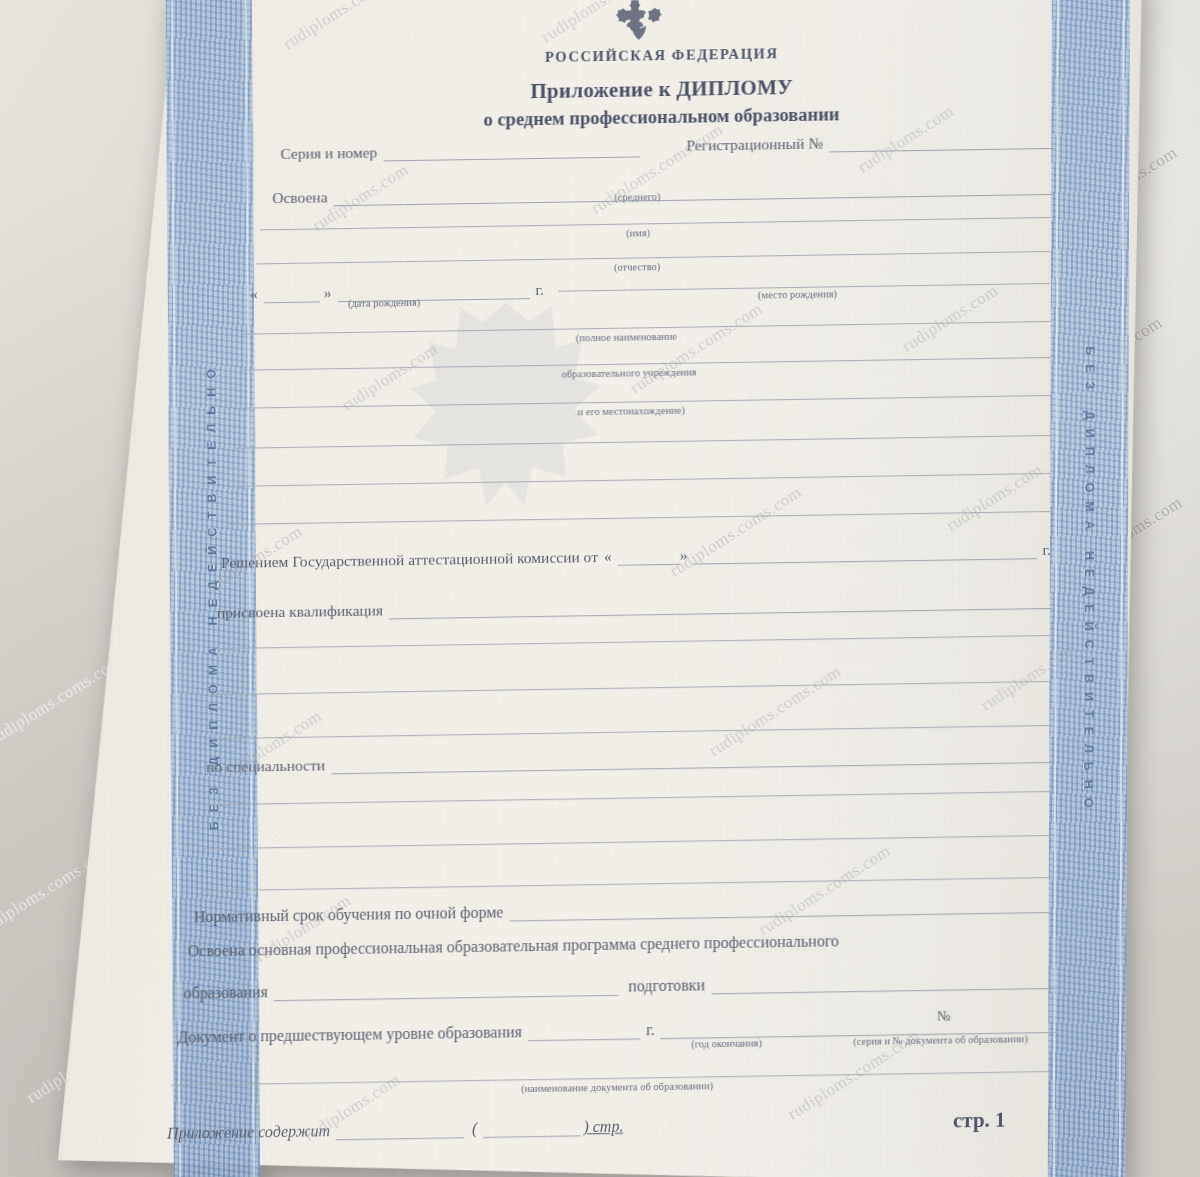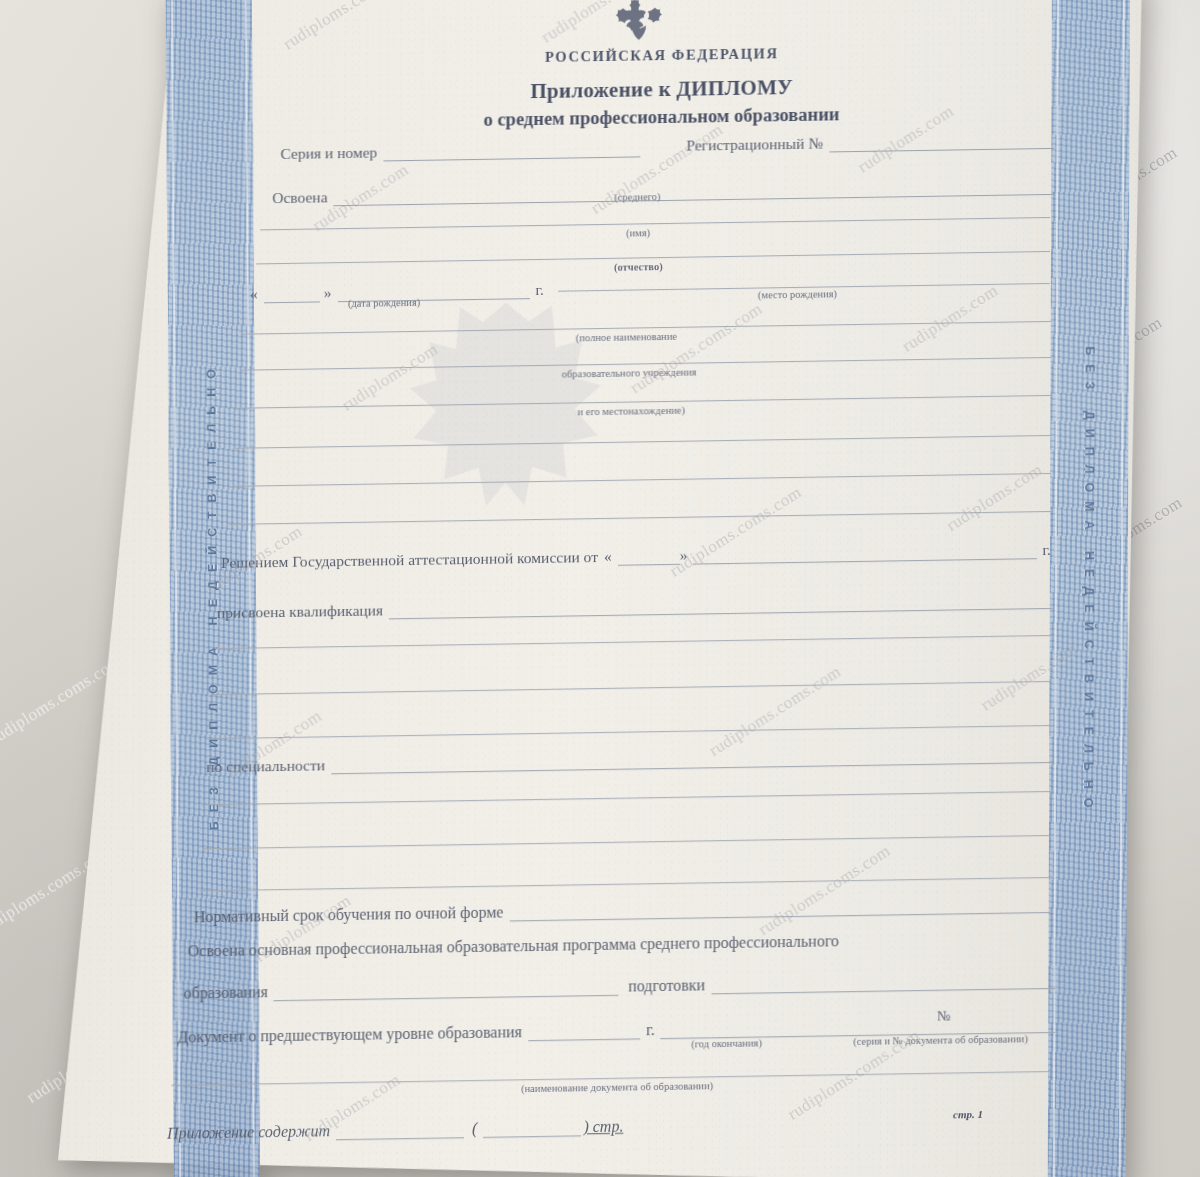--- a/index.html
+++ b/index.html
@@ -188,23 +188,22 @@
     border-bottom: 1px solid #a4aab4;
     height: 0;
   }
 
   .small-italic {
     font-style: italic;
   }
 
   .page-num {
     position: absolute;
-    font-style: italic;
     font-weight: bold;
-    font-size: 11px;
+    font-size: 21px;
     color: #4f566a;
   }
 
   
   .wm {
     position: absolute;
     color: rgba(120,120,125,0.30);
     font-family: "Liberation Serif", serif;
     font-size: 17px;
     letter-spacing: .5px;
@@ -290,21 +289,21 @@
       <div class="row" style="left:6px; top:192px; width:782px;">
         <span class="lbl">Освоена</span>
         <span class="line"></span>
       </div>
       <div class="caption" style="left:348px; top:200px;">(среднего)</div>
 
       <div class="hline" style="left:-6px; top:232px; width:790px;"></div>
       <div class="caption" style="left:360px; top:236px;">(имя)</div>
 
       <div class="hline" style="left:-10px; top:266px; width:794px;"></div>
-      <div class="caption" style="left:348px; top:270px;font-weight:bold;">(отчество)</div>
+      <div class="caption" style="left:348px; top:270px;">(отчество)</div>
 
       <div class="row" style="left:-16px; top:288px; width:300px;">
         <span class="lbl">«</span>
         <span class="line" style="max-width:56px;"></span>
         <span class="lbl" style="padding-left:4px;">»</span>
         <span class="line"></span>
         <span class="lbl" style="padding-left:6px;">г.</span>
       </div>
       <div class="caption" style="left:82px; top:302px;">(дата рождения)</div>
       <div class="hline" style="left:292px; top:298px; width:492px;"></div>

